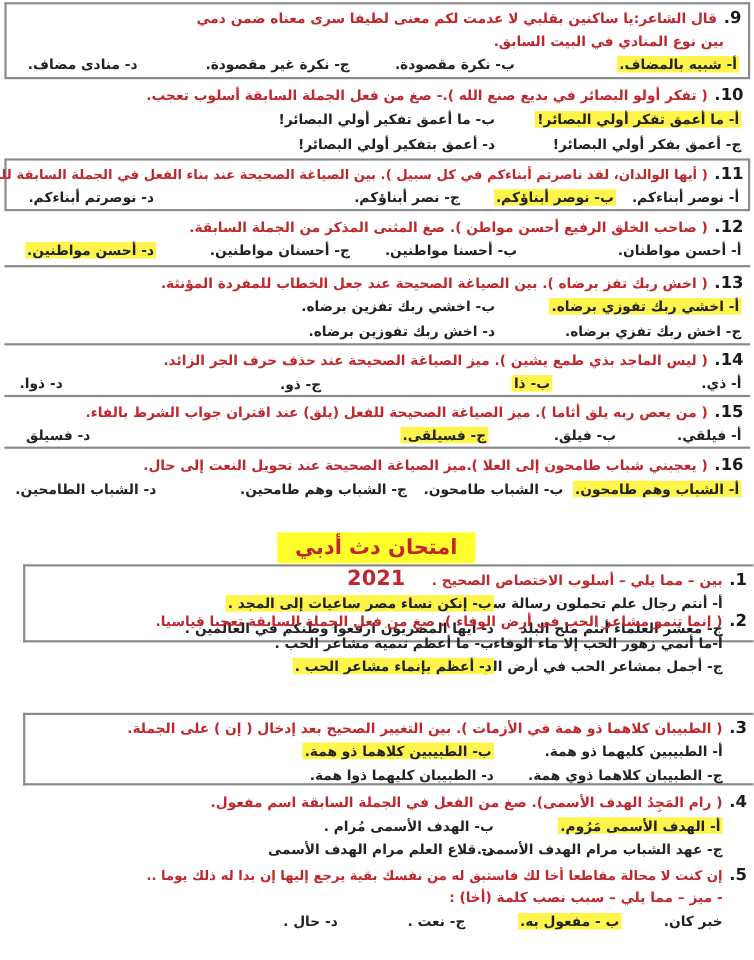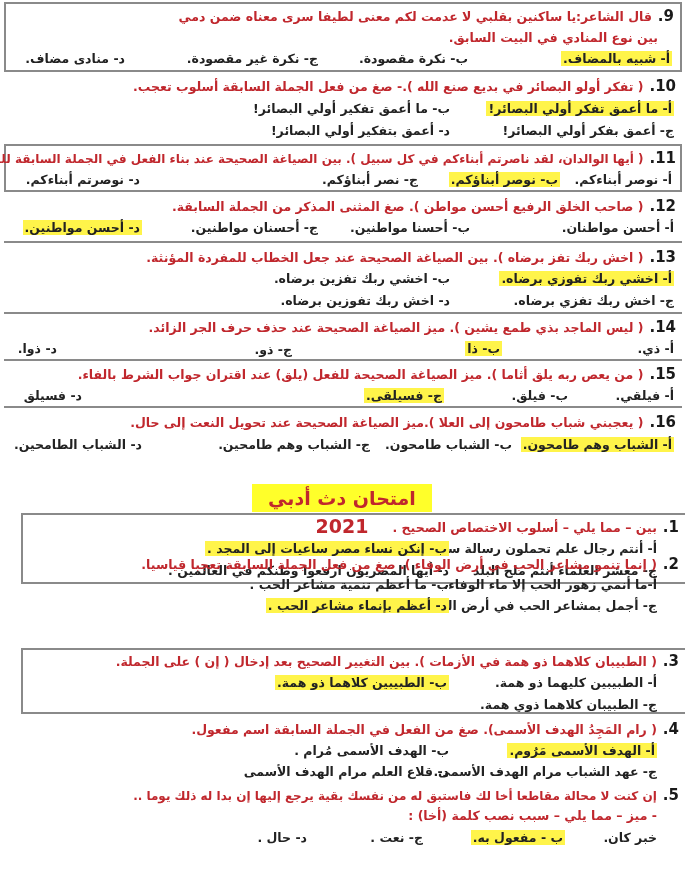--- a/index.html
+++ b/index.html
@@ -69,21 +69,21 @@
   <div class="stem" style="top:4px;"><span class="num">14.</span><span>( ليس الماجد بذي طمع يشين ). ميز الصياغة الصحيحة عند حذف حرف الجر الزائد.</span></div>
   <div class="opt" style="right:8px;top:26px;">أ- ذي.</div>
   <div class="opt" style="right:180px;top:26px;"><span class="hl">ب- ذا</span></div>
   <div class="opt" style="right:390px;top:27px;">ج- ذو.</div>
   <div class="opt" style="right:625px;top:26px;">د- ذوا.</div>
 </div>
 
 <div class="q bline" style="left:4px;top:362px;width:678px;height:46px;">
   <div class="stem" style="top:4px;"><span class="num">15.</span><span>( من يعص ربه يلق أثاما ). ميز الصياغة الصحيحة للفعل (يلق) عند اقتران جواب الشرط بالفاء.</span></div>
   <div class="opt" style="right:8px;top:26px;">أ- فيلقي.</div>
-  <div class="opt" style="right:114px;top:26px;margin-left:44px;">ب- فيلق.</div>
+  <div class="opt" style="right:122px;top:26px;margin-left:44px;">ب- فيلق.</div>
   <div class="opt" style="right:238px;top:26px;"><span class="hl">ج- فسيلقى.</span></div>
   <div class="opt" style="right:600px;top:26px;">د- فسيلق</div>
 </div>
 
 <div class="q" style="left:4px;top:410px;width:678px;height:46px;">
   <div class="stem" style="top:4px;"><span class="num">16.</span><span>( يعجبني شباب طامحون إلى العلا ).ميز الصياغة الصحيحة عند تحويل النعت إلى حال.</span></div>
   <div class="opt" style="right:8px;top:27px;"><span class="hl">أ- الشباب وهم طامحون.</span></div>
   <div class="opt" style="right:170px;top:27px;">ب- الشباب طامحون.</div>
   <div class="opt" style="right:312px;top:27px;">ج- الشباب وهم طامحين.</div>
   <div class="opt" style="right:540px;top:27px;">د- الشباب الطامحين.</div>
@@ -105,20 +105,21 @@
   <div class="opt" style="right:236px;top:23px;">ب- ما أعظم تنمية مشاعر الحب .</div>
   <div class="opt" style="right:28px;top:44px;">ج- أجمل بمشاعر الحب في أرض الوفاء.</div>
   <div class="opt" style="right:236px;top:44px;"><span class="hl">د- أعظم بإنماء مشاعر الحب .</span></div>
 </div>
 
 <div class="q boxed" style="left:21px;top:648px;width:664px;height:66px;border-right:none;text-align:center;">
   <div class="stem" style="top:3px;"><span class="num">3.</span><span>( الطبيبان كلاهما ذو همة في الأزمات ).  بين التغيير الصحيح بعد إدخال ( إن ) على الجملة.</span></div>
   <div class="opt" style="right:28px;top:25px;">أ- الطبيبين كليهما ذو همة.</div>
   <div class="opt" style="right:236px;top:25px;"><span class="hl">ب- الطبيبين كلاهما ذو همة.</span></div>
   <div class="opt" style="right:28px;top:47px;">ج- الطبيبان كلاهما ذوي همة.</div>
+  <div class="opt" style="right:236px;top:47px;">د- الطبيبان كليهما ذوا همة.</div>
 </div>
 
 <div class="q" style="left:21px;top:719px;width:664px;height:66px;">
   <div class="stem" style="top:2px;"><span class="num">4.</span><span>( رام المَجِدُ الهدف الأسمى). صغ من الفعل في الجملة السابقة اسم مفعول.</span></div>
   <div class="opt" style="right:28px;top:24px;"><span class="hl">أ- الهدف الأسمى مَرُوم.</span></div>
   <div class="opt" style="right:28px;top:45px;">ج- عهد الشباب مرام الهدف الأسمى.</div>
   <div class="opt" style="right:236px;top:24px;">ب- الهدف الأسمى مُرام .</div>
   <div class="opt" style="right:236px;top:45px;">د- قلاع العلم مرام الهدف الأسمى</div>
 </div>
 

